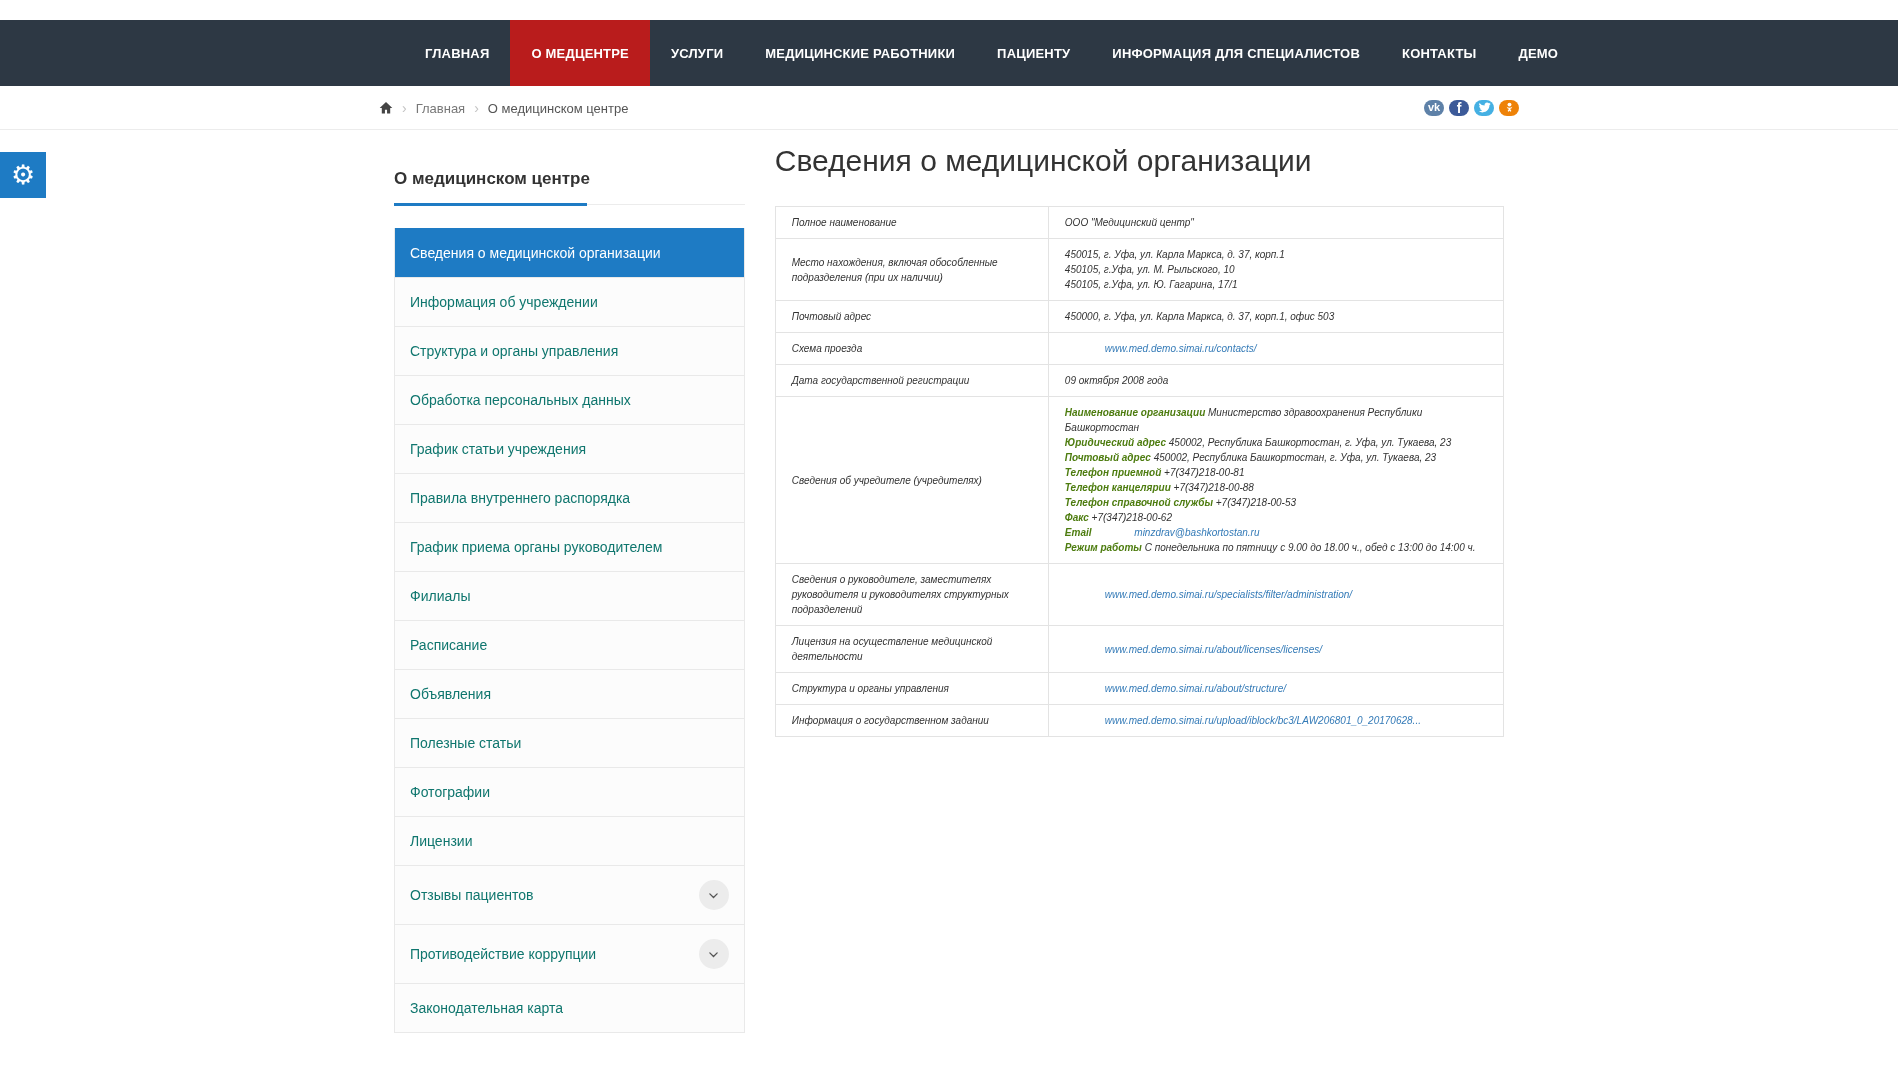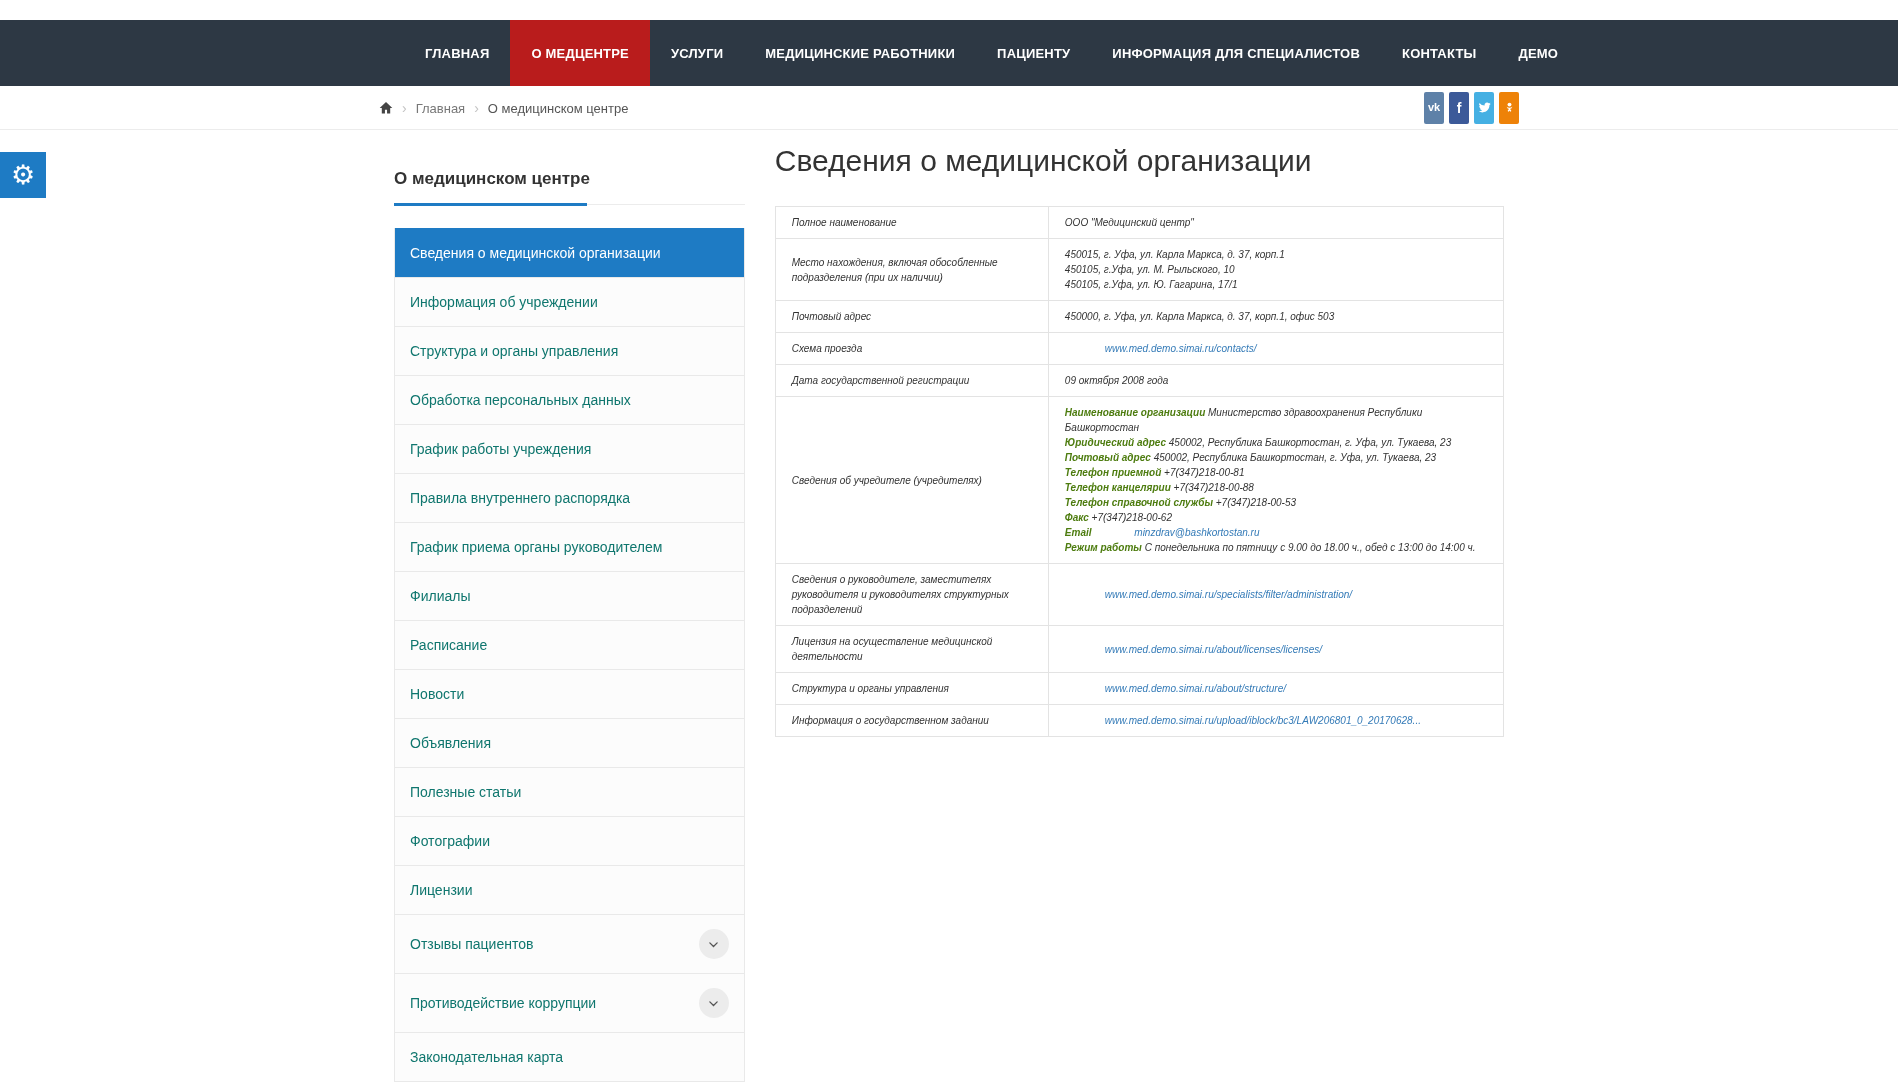--- a/index.html
+++ b/index.html
@@ -17,21 +17,21 @@
 
   
   .crumbbar { border-bottom:1px solid #ececec; }
   .crumb-inner { display:flex; align-items:center; justify-content:space-between; height:43px; }
   .breadcrumb { display:flex; align-items:center; font-size:13px; color:#777; }
   .breadcrumb .sep { color:#c3c3c3; margin:0 9px; font-size:14px; }
   .crumb-link { color:#777; text-decoration:none; cursor:pointer; }
   .crumb-current { color:#555; }
   .home-ic { display:inline-flex; cursor:pointer; }
   .social { display:flex; gap:5px; }
-  .soc { width:20px; height:32px; border-radius:2px; display:flex; align-items:center;
+  .soc { width:20px; height:16px; border-radius:8px; display:flex; align-items:center;
     justify-content:center; color:#fff; cursor:pointer; overflow:hidden; }
   .soc span { font-weight:700; font-size:11px; line-height:1; }
   .soc svg { width:13px; height:13px; }
 
   
   .gear-fab { position:absolute; left:0; top:152px; width:46px; height:46px; background:#1e7bc4;
     display:flex; align-items:center; justify-content:center; cursor:pointer; }
   .gear-fab .g { color:#fff; font-size:27px; line-height:1; }
 
   
@@ -125,36 +125,33 @@
         <a class="side-item">
           <span>Информация об учреждении</span>
         </a>
         <a class="side-item">
           <span>Структура и органы управления</span>
         </a>
         <a class="side-item">
           <span>Обработка персональных данных</span>
         </a>
         <a class="side-item">
-          <span>График работы учреждения</span>
+          <span>График статьи учреждения</span>
         </a>
         <a class="side-item">
           <span>Правила внутреннего распорядка</span>
         </a>
         <a class="side-item">
           <span>График приема органы руководителем</span>
         </a>
         <a class="side-item">
           <span>Филиалы</span>
         </a>
         <a class="side-item">
           <span>Расписание</span>
-        </a>
-        <a class="side-item">
-          <span>Новости</span>
         </a>
         <a class="side-item">
           <span>Объявления</span>
         </a>
         <a class="side-item">
           <span>Полезные статьи</span>
         </a>
         <a class="side-item">
           <span>Фотографии</span>
         </a>

